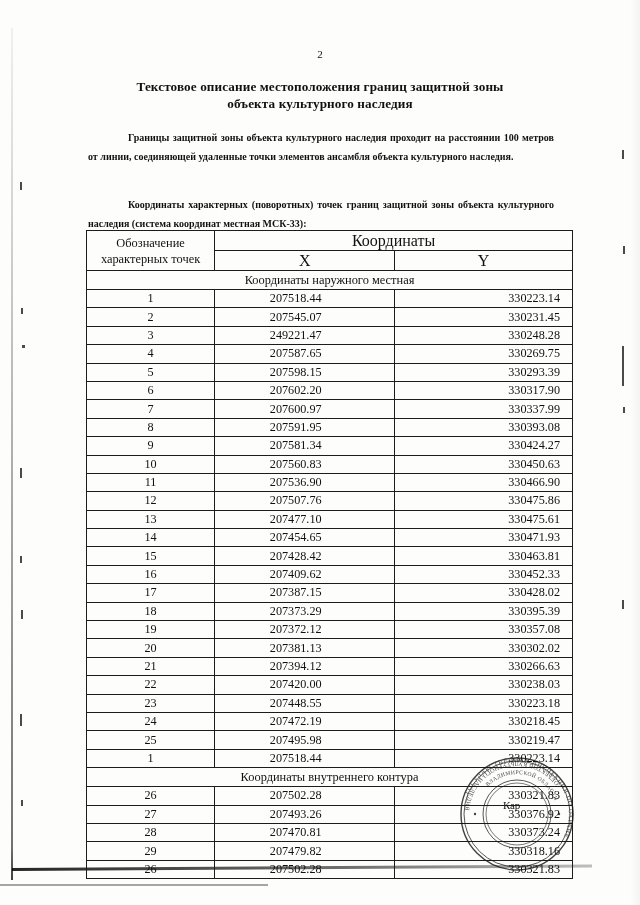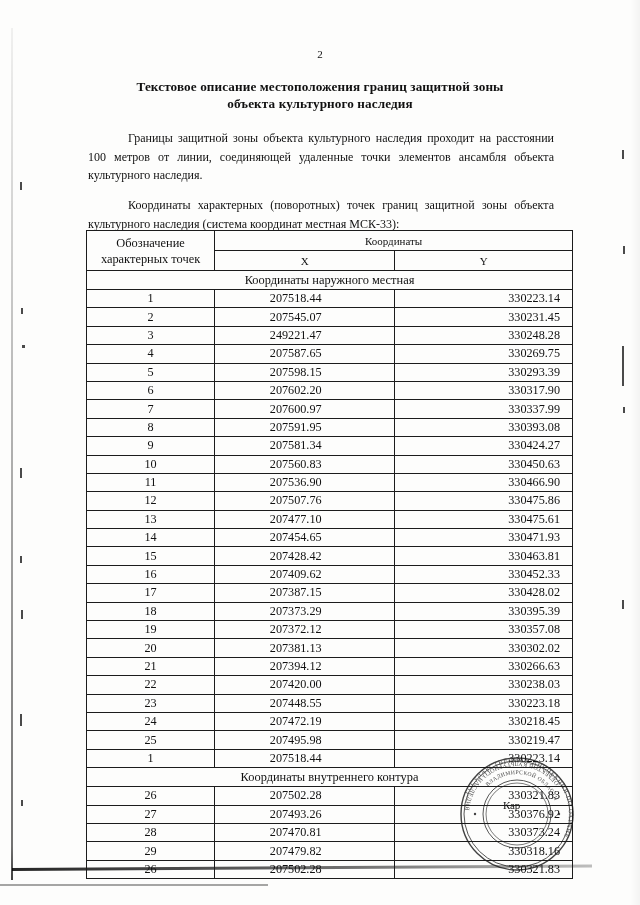--- a/index.html
+++ b/index.html
@@ -75,25 +75,26 @@
     width: 450px;
     text-align: center;
     font-weight: bold;
     font-size: 13.2px;
     line-height: 17px;
     letter-spacing: 0.1px;
   }
 
   .para {
     position: absolute;
-    font-size: 12px;
+    font-size: 10px;
     line-height: 18.5px;
     text-align: justify;
     text-indent: 40px;
     text-align-last: left;
+    font-weight: bold;
   }
   .para-1 { left: 88px; top: 129px; width: 466px; }
   .para-2 { left: 88px; top: 196px; width: 466px; }
 
   
   .coord-table {
     position: absolute;
     left: 86px;
     top: 230px;
     width: 487px;
@@ -101,21 +102,21 @@
     font-size: 12.2px;
     padding-left: 28px;
   }
   .coord-table td, .coord-table th {
     border: 1px solid #1c1c1c;
     padding: 0;
     font-weight: normal;
   }
   .coord-table .hdr {
     height: 19px;
-    font-size: 11px;
+    font-size: 16px;
   }
   .coord-table .hdr-left {
     text-align: center;
     line-height: 16px;
     font-size: 12.4px;
   }
   .coord-table .section-row td {
     text-align: center;
     height: 18px;
     font-size: 12.4px;

